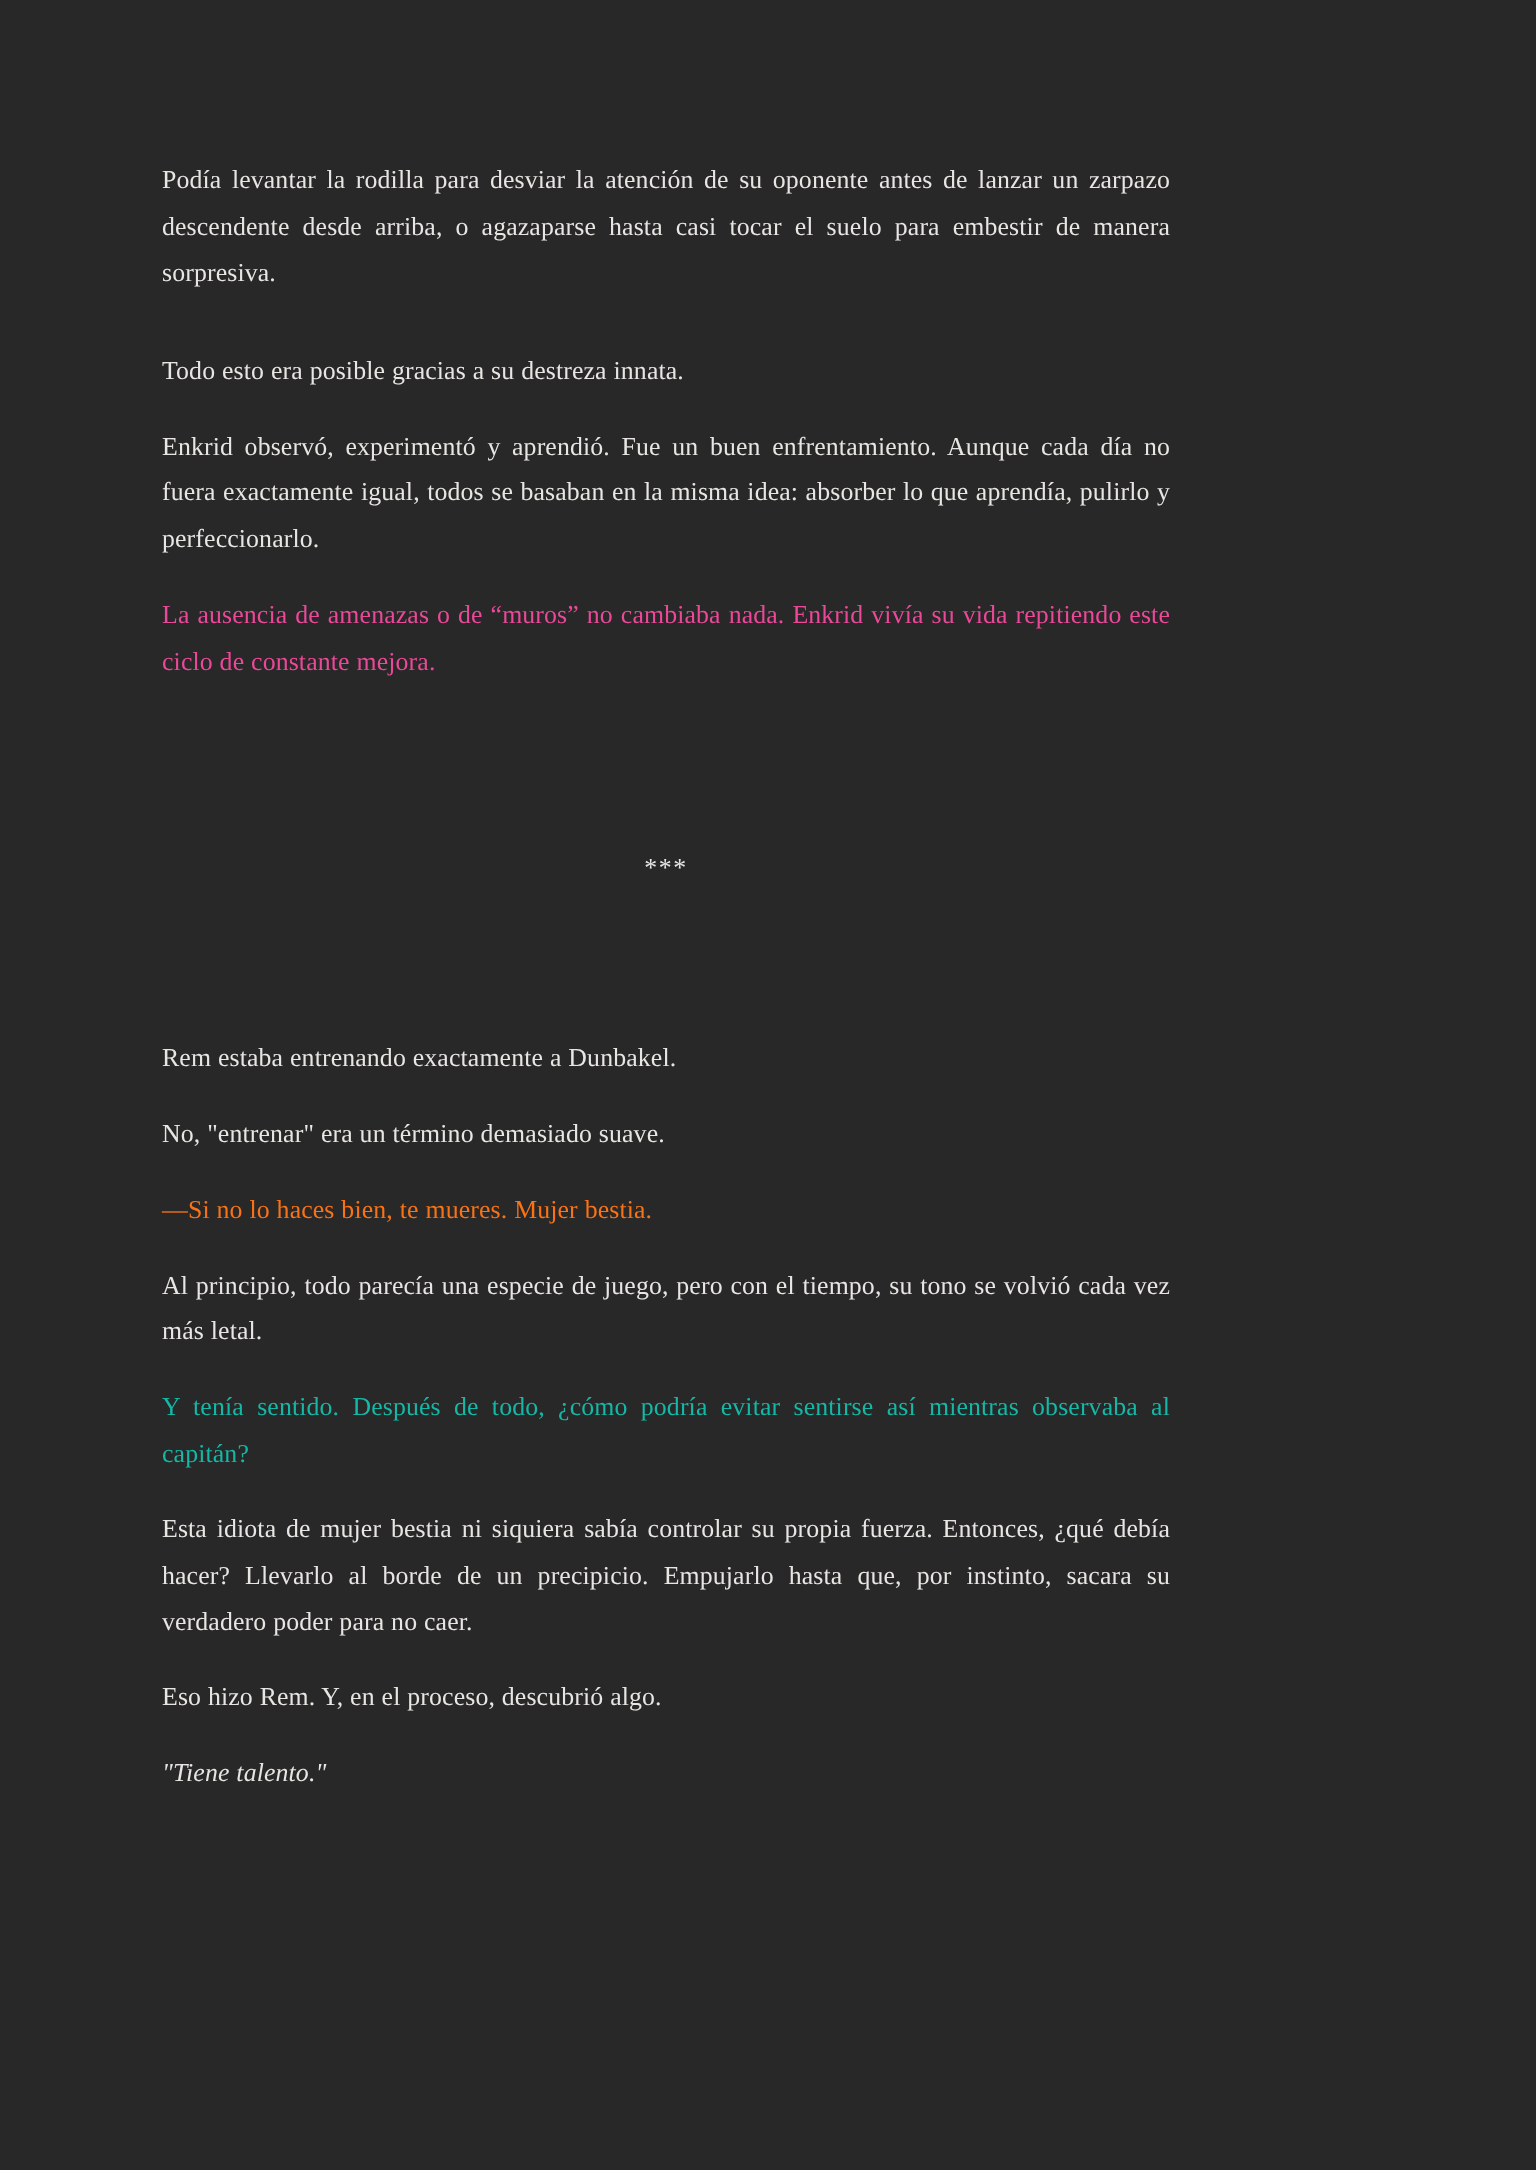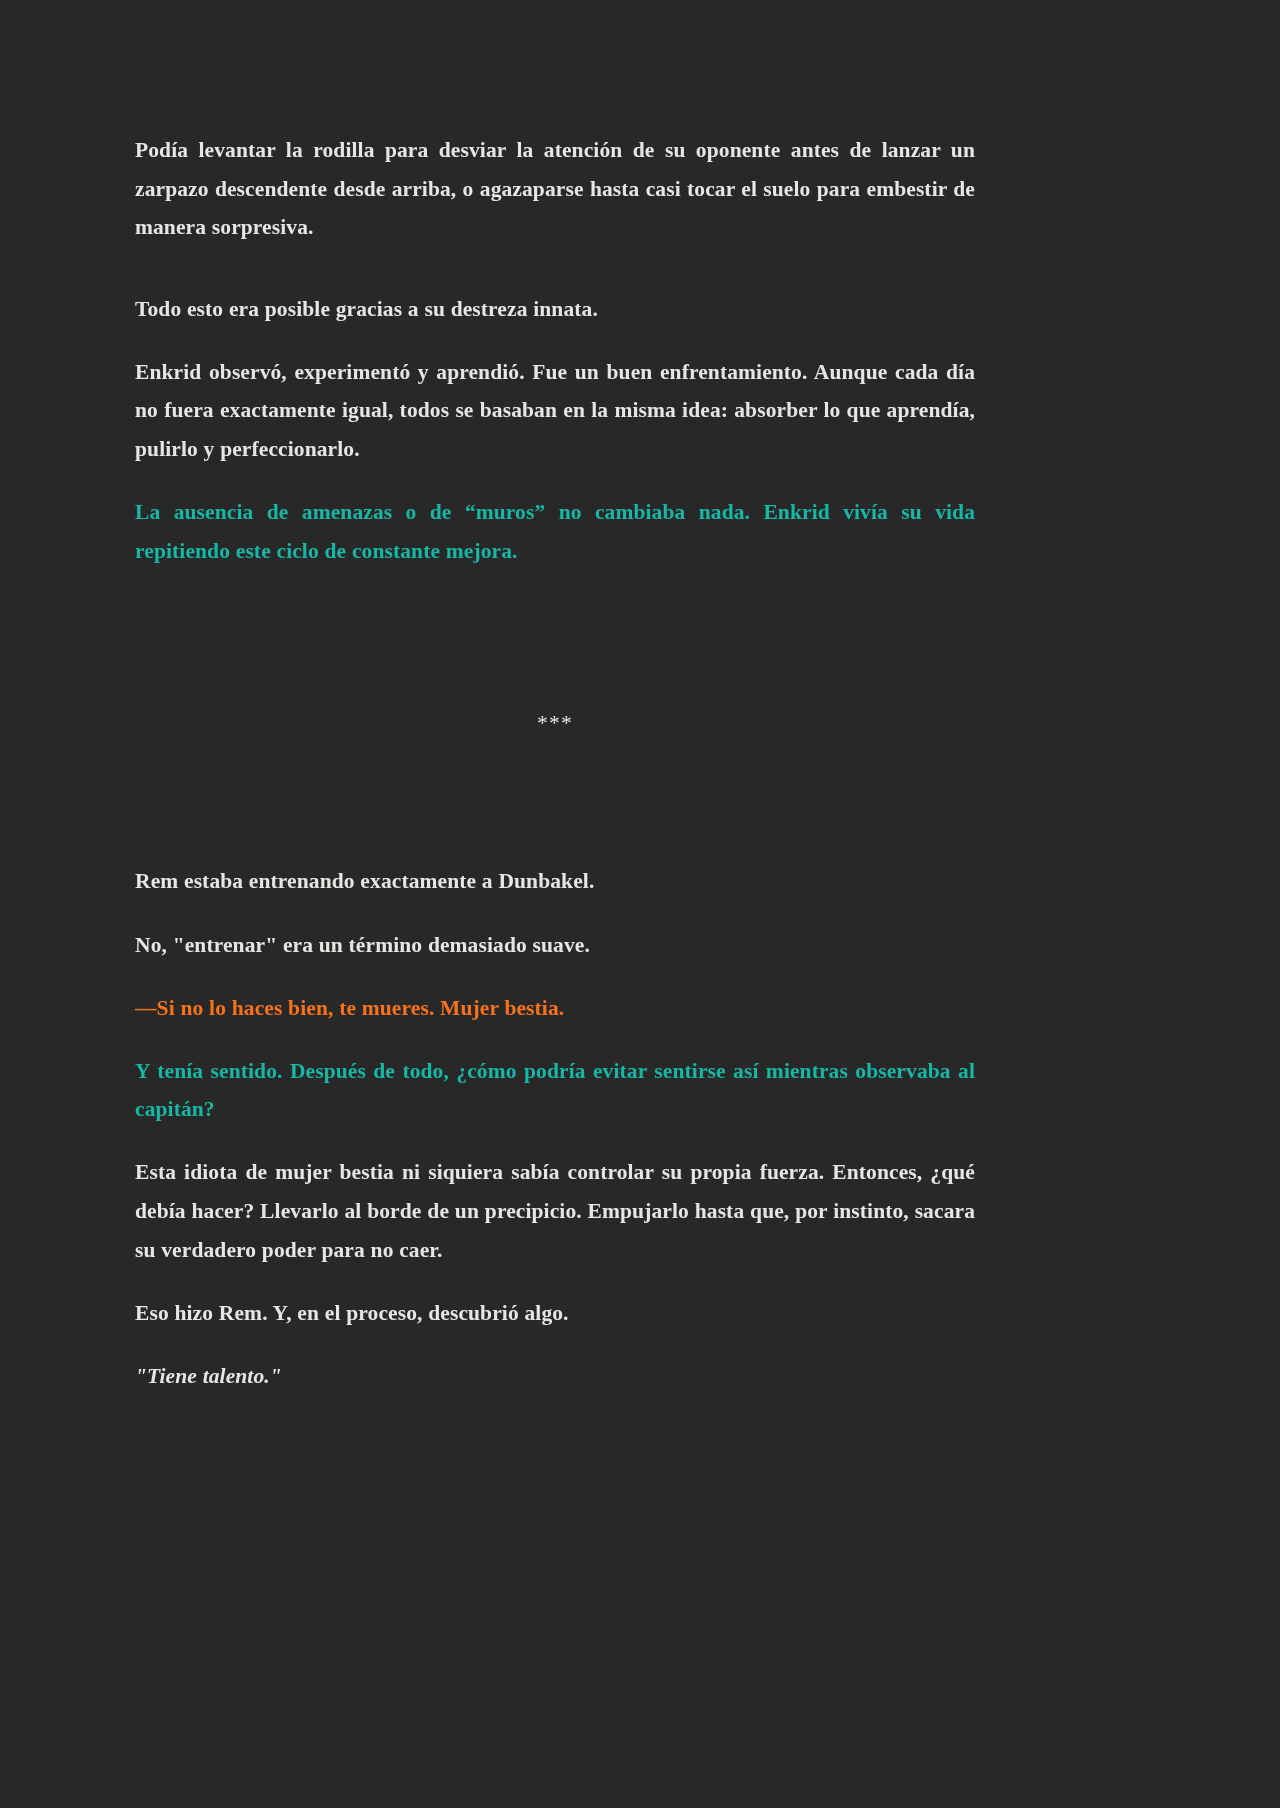--- a/index.html
+++ b/index.html
@@ -47,45 +47,46 @@
     text-align: center;
     color: #e8e6e3;
     font-size: 21.5px;
     line-height: 38.6px;
     letter-spacing: 0.06em;
     margin: 0;
     padding: 0;
   }
   .gap-before-break { height: 109px; }
   .gap-after-break  { height: 120px; }
-  .section { display: block; font-weight: bold; }
+  .section { display: block; }
 </style>
 </head>
 <body style="background: rgb(40, 40, 40);">
 
 <div class="page">
   <div class="content">
 
     <div class="spacer-top"></div>
 
     <div class="section">
       <p class="para" style="color: rgb(232, 230, 227);">Podía levantar la rodilla para desviar la atención de su oponente antes de lanzar un zarpazo descendente desde arriba, o agazaparse hasta casi tocar el suelo para embestir de manera sorpresiva.</p>
       <p class="para" style="color: rgb(232, 230, 227); margin-top: 43px;">Todo esto era posible gracias a su destreza innata.</p>
       <p class="para" style="color: rgb(232, 230, 227);">Enkrid observó, experimentó y aprendió. Fue un buen enfrentamiento. Aunque cada día no fuera exactamente igual, todos se basaban en la misma idea: absorber lo que aprendía, pulirlo y perfeccionarlo.</p>
-      <p class="para" style="color: #14b8a6;">La ausencia de amenazas o de “muros” no cambiaba nada. Enkrid vivía su vida repitiendo este ciclo de constante mejora.</p>
+      <p class="para" style="color: #ec4899;">La ausencia de amenazas o de “muros” no cambiaba nada. Enkrid vivía su vida repitiendo este ciclo de constante mejora.</p>
     </div>
 
     <div class="gap-before-break"></div>
     <p class="scene-break" style="color: rgb(232, 230, 227);">***</p>
     <div class="gap-after-break"></div>
 
     <div class="section">
       <p class="para" style="color: rgb(232, 230, 227);">Rem estaba entrenando exactamente a Dunbakel.</p>
       <p class="para" style="color: rgb(232, 230, 227);">No, "entrenar" era un término demasiado suave.</p>
       <p class="para" style="color: #f97316;">—Si no lo haces bien, te mueres. Mujer bestia.</p>
+      <p class="para" style="color: rgb(232, 230, 227);">Al principio, todo parecía una especie de juego, pero con el tiempo, su tono se volvió cada vez más letal.</p>
       <p class="para" style="color: #14b8a6;">Y tenía sentido. Después de todo, ¿cómo podría evitar sentirse así mientras observaba al capitán?</p>
       <p class="para" style="color: rgb(232, 230, 227);">Esta idiota de mujer bestia ni siquiera sabía controlar su propia fuerza. Entonces, ¿qué debía hacer? Llevarlo al borde de un precipicio. Empujarlo hasta que, por instinto, sacara su verdadero poder para no caer.</p>
       <p class="para" style="color: rgb(232, 230, 227);">Eso hizo Rem. Y, en el proceso, descubrió algo.</p>
       <p class="para italic" style="color: rgb(232, 230, 227);">"Tiene talento."</p>
     </div>
 
   </div>
 </div>
 
 </body></html>

